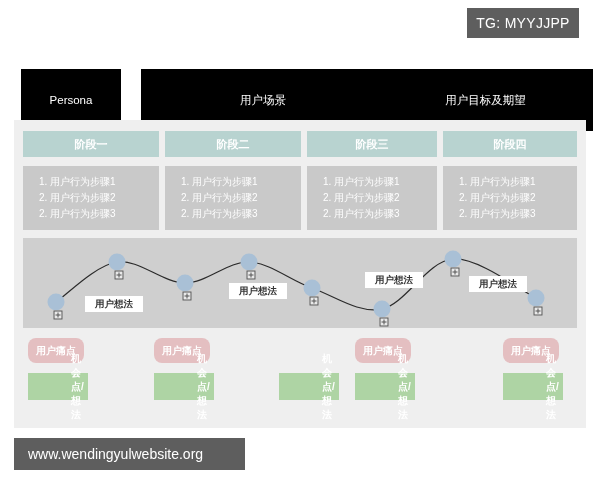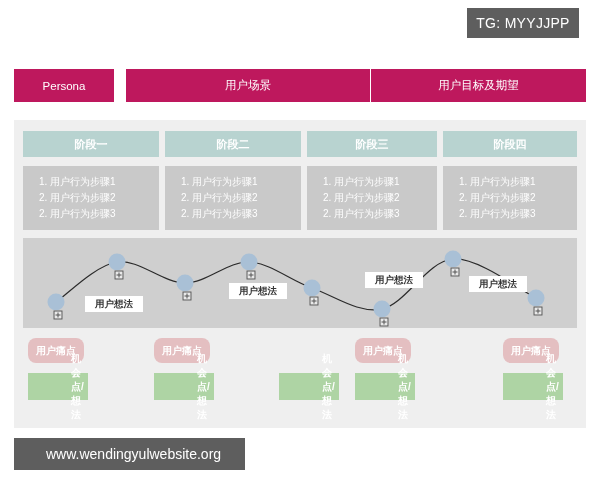--- a/index.html
+++ b/index.html
@@ -35,31 +35,32 @@
   #header-row {
     position: absolute;
     left: 14px;
     top: 69px;
     width: 572px;
     height: 46px;
   }
   .header-card {
     position: absolute;
     top: 0;
-    height: 33px;
-    background: #be185d;
+    height: 62px;
+    background: #000000;
     color: #ffffff;
     font-size: 11.5px;
     display: flex;
     align-items: center;
     justify-content: center;
     box-sizing: border-box;
+    margin-left: 7px;
   }
   #header-card-0 { left: 0px;   width: 100px; }
-  #header-card-1 { left: 112px; width: 244px; }
+  #header-card-1 { left: 120px; width: 244px; }
   #header-card-2 { left: 357px; width: 215px; }
 
   
   #main-panel {
     position: absolute;
     left: 14px;
     top: 120px;
     width: 572px;
     height: 308px;
     background: #efefef;
@@ -193,21 +194,21 @@
     position: absolute;
     left: 14px;
     top: 438px;
     width: 231px;
     height: 32px;
     background: #5e5e5e;
     color: #ffffff;
     font-size: 14px;
     display: flex;
     align-items: center;
-    padding-left: 32px;
+    padding-left: 14px;
     box-sizing: border-box;
     text-align: center;
   }
 </style>
 </head>
 <body>
 
 <div id="tg-badge">TG: MYYJJPP</div>
 
 <div id="header-row">

